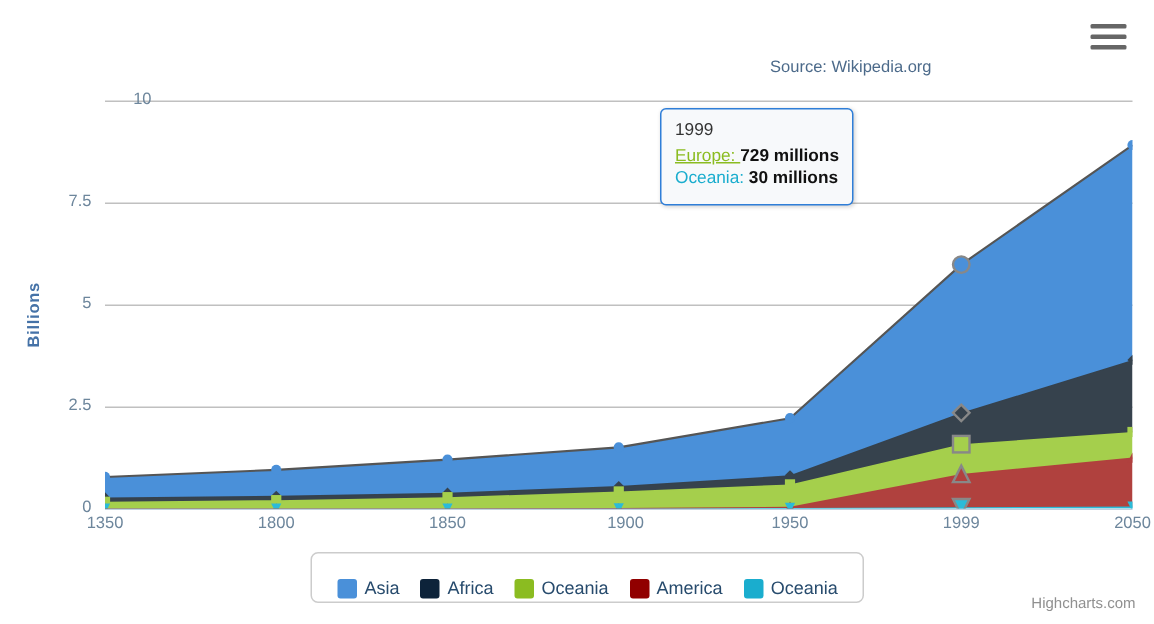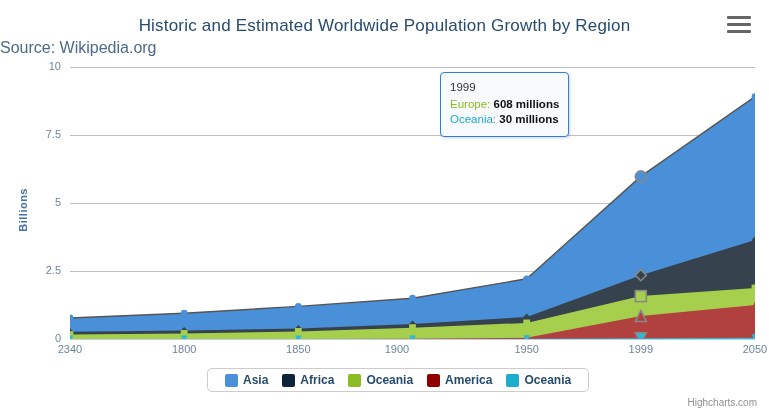--- a/index.html
+++ b/index.html
@@ -13,22 +13,22 @@
 
   
   .chart-title{
     position:absolute;left:0;top:16px;width:769px;
     text-align:center;
     font-size:17px;color:#274b6d;
     letter-spacing:.2px;
   }
   .chart-subtitle{
     position:absolute;left:0;top:39px;width:621px;
-    text-align:left;
-    font-size:16px;color:#4c6a8a;
+    text-align:right;
+    font-size:11px;color:#4c6a8a;
   }
 
   
   .ctx-btn{
     position:absolute;right:18px;top:16px;
     width:24px;height:20px;
     cursor:pointer;
   }
   .ctx-btn span{
     display:block;height:3px;background:#666666;
@@ -89,41 +89,39 @@
   .tooltip .tt-row{font-size:11.5px;}
   .tooltip .tt-name{font-weight:normal;}
   .tooltip .tt-val{font-weight:bold;color:#111111;}
 
   
   .legend{
     position:absolute;left:207px;top:368px;
     height:24px;
     border:1px solid #cccccc;border-radius:5px;
     background:#ffffff;
-    display:flex;align-items:center;
-    padding:0 10px;
+    display:flex;align-items:flex-start;
+    padding:16px 10px;
     box-sizing:border-box;
-    font-weight:bold;
   }
   .legend-item{display:flex;align-items:center;margin:0 7px;cursor:pointer;}
   .legend-swatch{width:13px;height:13px;border-radius:2px;margin-right:5px;}
   .legend-label{font-size:12px;color:#274b6d;}
 
   .credits{
     position:absolute;right:12px;bottom:8px;
     font-size:10px;color:#909090;
     cursor:pointer;
   }
 </style>
 </head>
 <body>
 
 <div id="chart-root">
 
-  <div class="chart-title">Historic and Estimated Worldwide Population Growth by Region</div>
   <div class="chart-subtitle">Source: Wikipedia.org</div>
 
   <div class="ctx-btn">
     <span></span>
     <span></span>
     <span></span>
   </div>
 
   <div class="yaxis-title">Billions</div>
 
@@ -181,34 +179,34 @@
       <polygon points="456.66666666666663,275.0464 460.0666666666666,268.24640000000005 453.26666666666665,268.24640000000005" fill="#2bbbd8"></polygon>
       <polygon points="570.8333333333334,276.684 576.3333333333334,265.684 565.3333333333334,265.684" fill="#2bbbd8" stroke="#888888" stroke-width="1.6"></polygon>
       <polygon points="685,274.1488 688.4,267.34880000000004 681.6,267.34880000000004" fill="#2bbbd8"></polygon>
     </svg>
 
   <div id="axis-layer">
       <div class="ylabel" style="top: 339px; right: 708px;">0</div>
       <div class="ylabel" style="top: 271px; right: 708px;">2.5</div>
       <div class="ylabel" style="top: 203px; right: 708px;">5</div>
       <div class="ylabel" style="top: 135px; right: 708px;">7.5</div>
-      <div class="ylabel" style="top: 67px; right: 708px;">10</div>
-      <div class="xlabel" style="left: 70px;">2340</div>
+      <div class="ylabel" style="top: 67px; right: 668px;">10</div>
+      <div class="xlabel" style="left: 70px;">1350</div>
       <div class="xlabel" style="left: 184.167px;">1800</div>
       <div class="xlabel" style="left: 298.333px;">1850</div>
-      <div class="xlabel" style="left: 397px;">1900</div>
+      <div class="xlabel" style="left: 417px;">1900</div>
       <div class="xlabel" style="left: 526.667px;">1950</div>
       <div class="xlabel" style="left: 640.833px;">1999</div>
       <div class="xlabel" style="left: 755px;">2050</div>
     </div>
 
   <div class="tooltip">
     <div class="tt-header">1999</div>
     <div id="tt-rows">
-        <div class="tt-row"><span class="tt-name" style="color: rgb(139, 188, 33);">Europe: </span><span class="tt-val">608 millions</span></div>
+        <div class="tt-row"><span class="tt-name" style="color: rgb(139, 188, 33); text-decoration: underline;">Europe: </span><span class="tt-val">729 millions</span></div>
         <div class="tt-row"><span class="tt-name" style="color: rgb(26, 173, 206); margin-top: 12px;">Oceania: </span><span class="tt-val">30 millions</span></div>
       </div>
   </div>
 
   <div class="legend" id="legend">
       <div class="legend-item">
         <div class="legend-swatch" style="background: rgb(74, 144, 217);"></div>
         <span class="legend-label">Asia</span>
       </div>
       <div class="legend-item">

